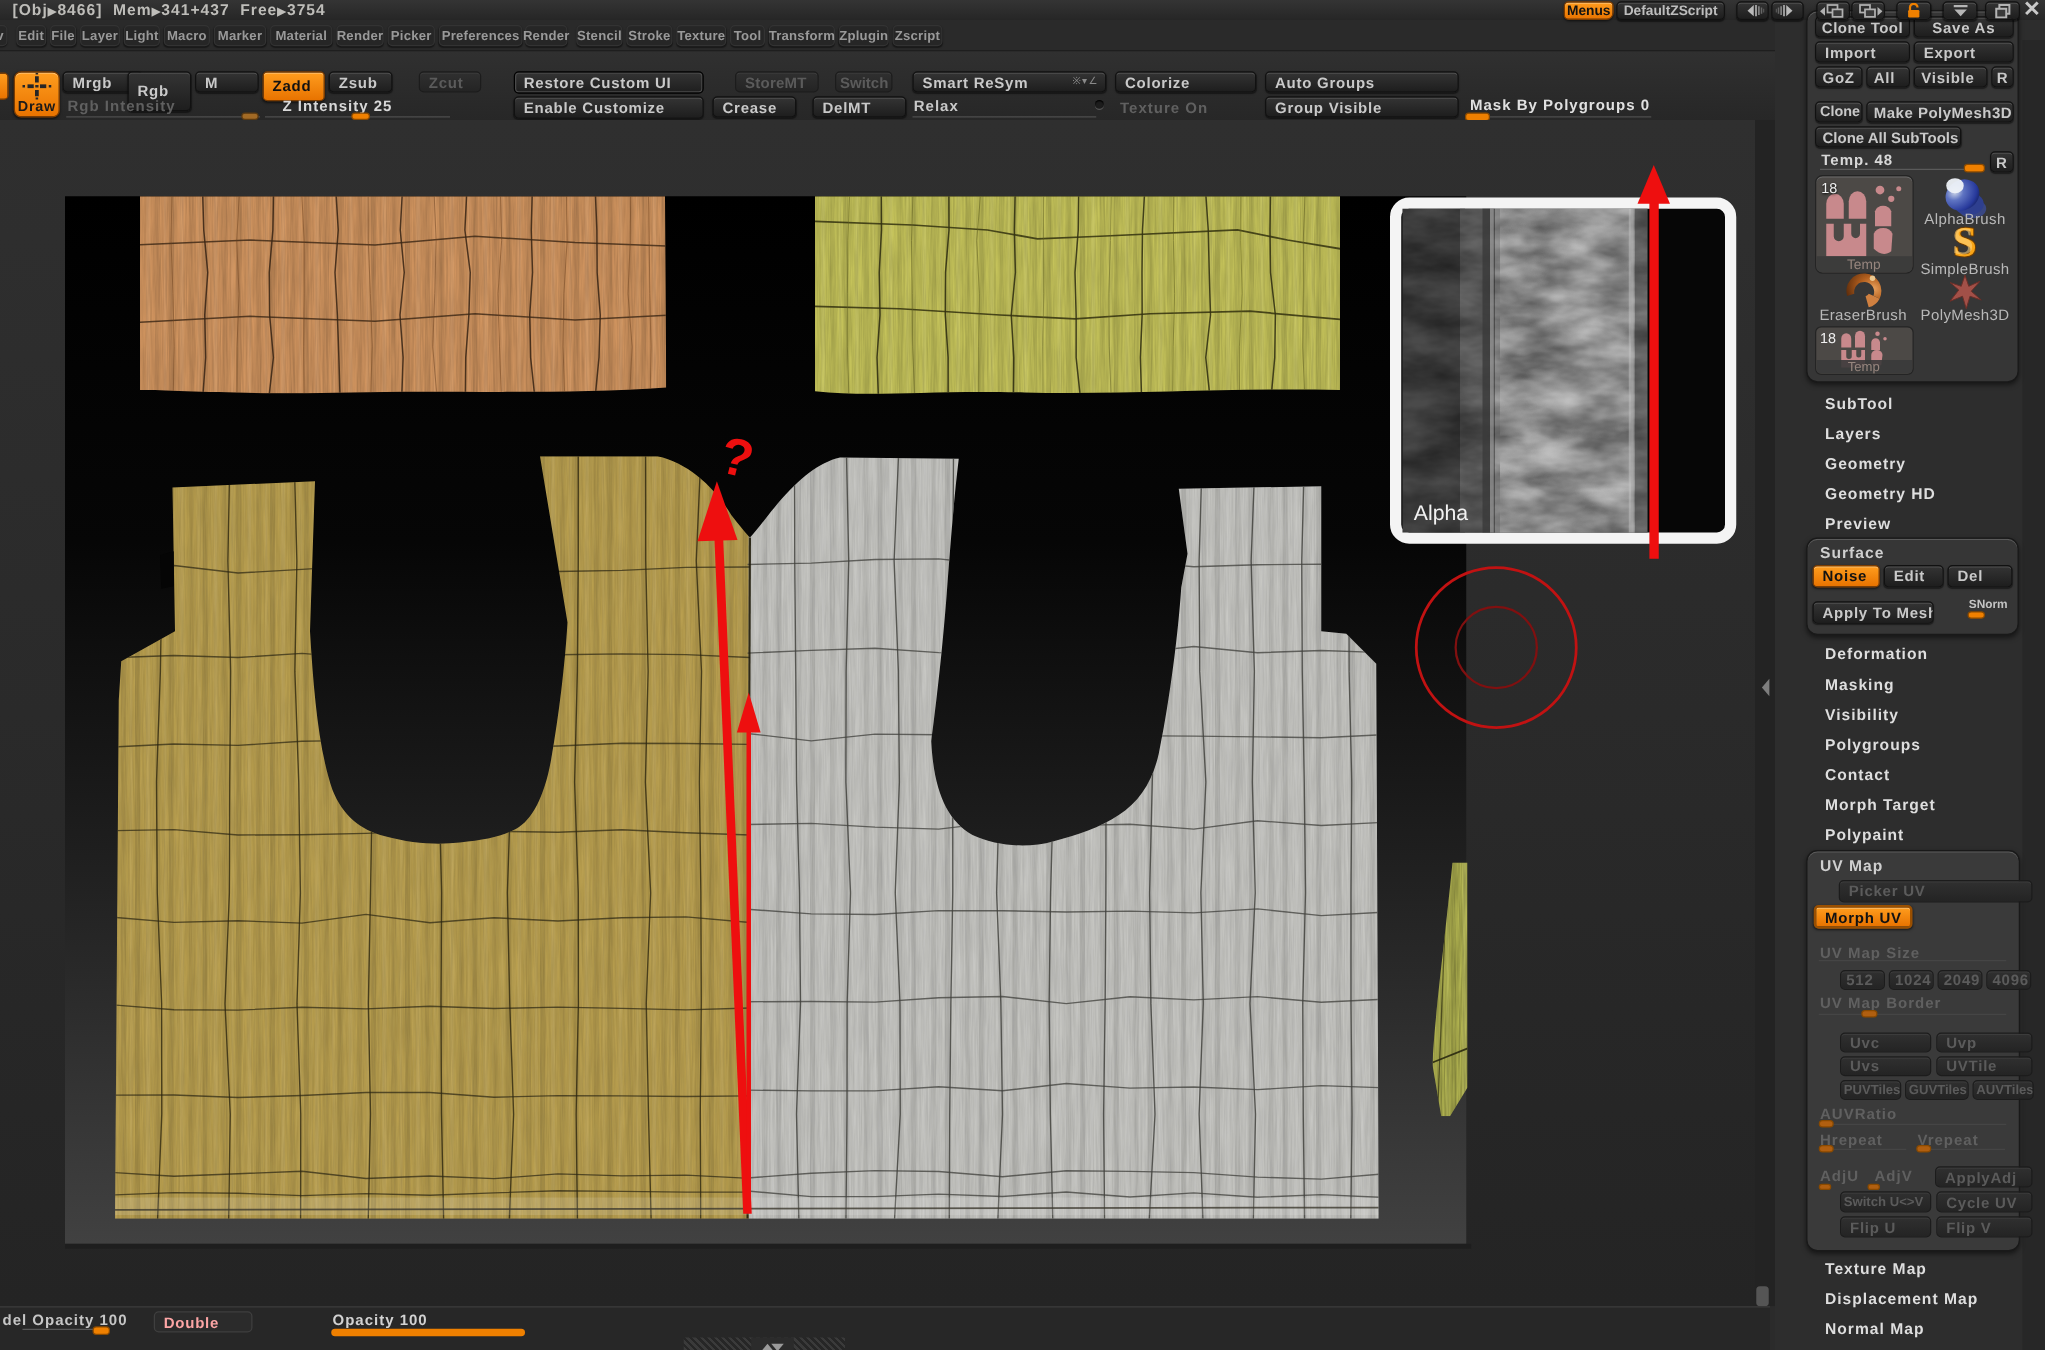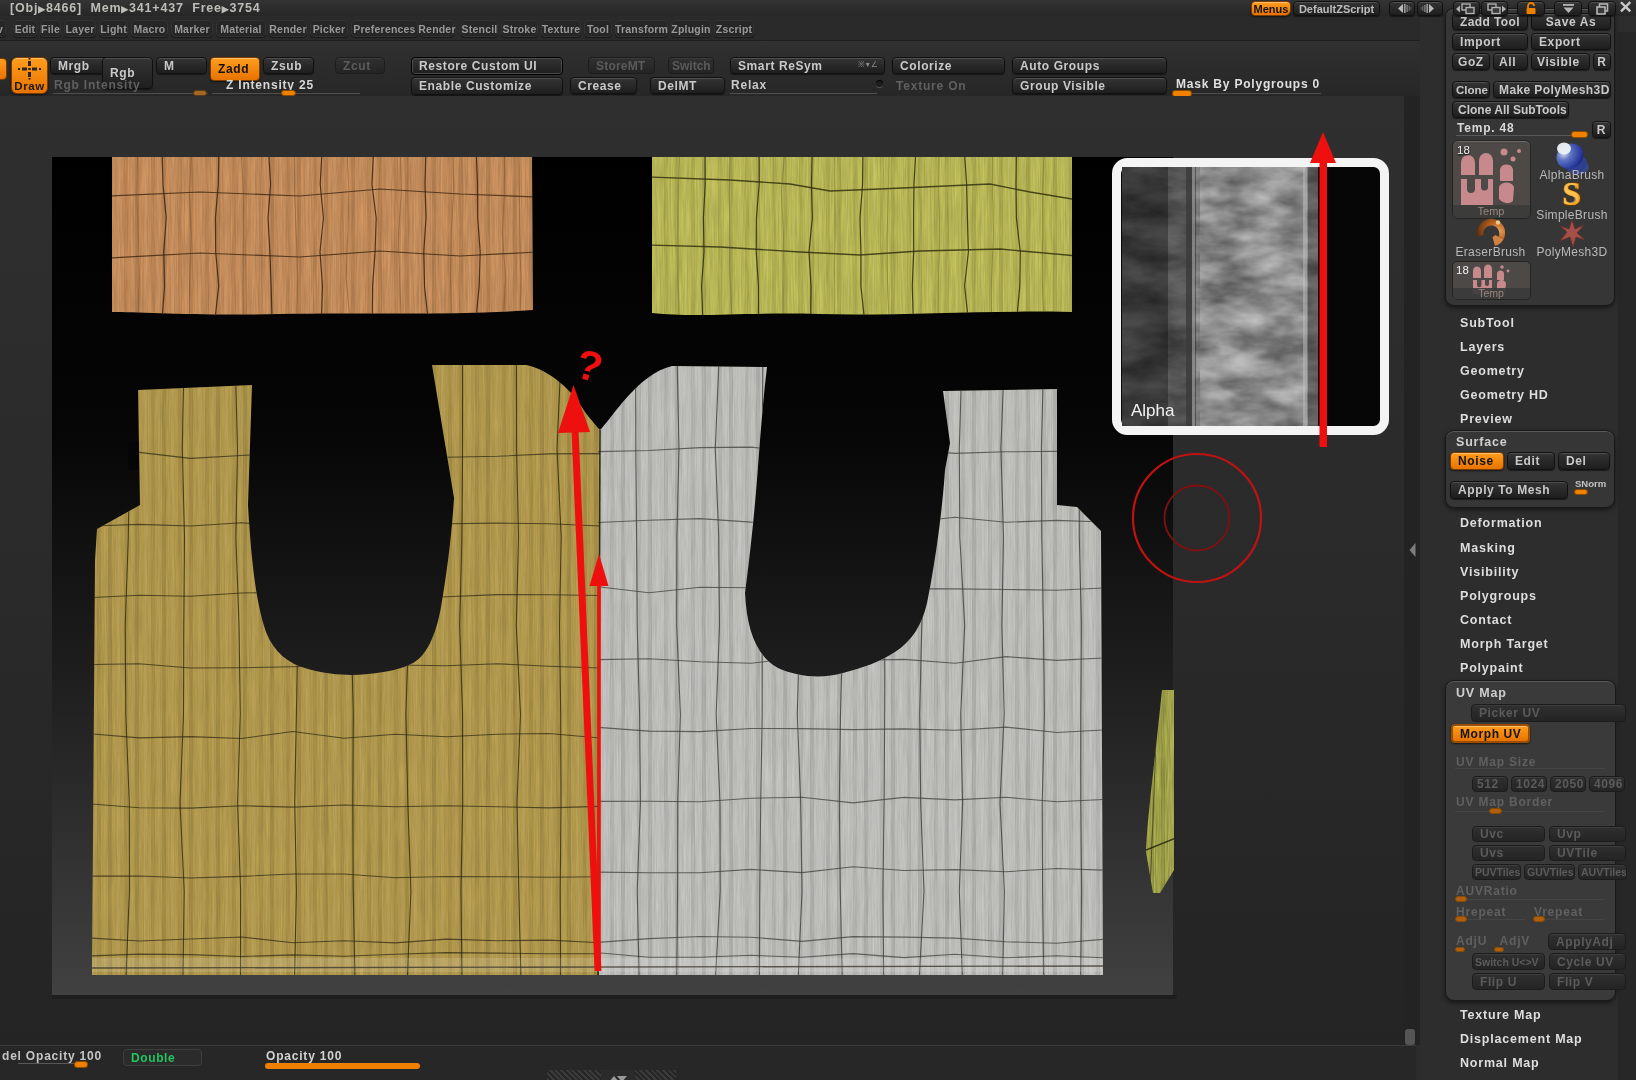--- a/index.html
+++ b/index.html
@@ -384,21 +384,21 @@
 <text x="578" y="379" fill="#ee0f0f" font-family="Liberation Sans, sans-serif" font-size="42" font-weight="bold" transform="rotate(14 585 360)">?</text>
 <rect x="1404" y="96" width="16" height="949" fill="#232323"></rect>
 <polygon points="1409.5,550 1415.5,543 1415.5,557" fill="#7e7e7e"></polygon>
 <rect x="1405" y="1029" width="10" height="16" rx="3" fill="#555"></rect>
 </svg>
 
   <div class="abs" id="tray" style="left:1420px;top:16px;width:216px;height:1064px;background:#2d2d2d;"></div>
   <div class="abs" style="left:1618px;top:32px;width:18px;height:1048px;background:#272727;"></div>
 
   <div class="panelbox" style="left:1445px;top:8px;width:168px;height:296px;"></div>
-  <div class="btn ctr" style="left:1452px;top:13px;width:76px;height:17px;letter-spacing:0.4px;">Zadd Tool</div>
+  <div class="btn ctr" style="left:1452px;top:13px;width:76px;height:17px;letter-spacing:0.4px;">Clone Tool</div>
   <div class="btn ctr" style="left:1531px;top:13px;width:80px;height:17px;">Save As</div>
   <div class="btn" style="left:1452px;top:33px;width:76px;height:17px;">Import</div>
   <div class="btn" style="left:1531px;top:33px;width:80px;height:17px;">Export</div>
   <div class="btn" style="left:1452px;top:53px;width:38px;height:17px;padding-left:5px;">GoZ</div>
   <div class="btn" style="left:1493px;top:53px;width:35px;height:17px;padding-left:5px;">All</div>
   <div class="btn" style="left:1531px;top:53px;width:59px;height:17px;padding-left:5px;">Visible</div>
   <div class="btn ctr" style="left:1593px;top:53px;width:18px;height:17px;">R</div>
   <div class="btn" style="left:1452px;top:81px;width:38px;height:17px;padding-left:3px;letter-spacing:0;font-size:11.5px;">Clone</div>
   <div class="btn" style="left:1493px;top:81px;width:118px;height:17px;padding-left:5px;letter-spacing:0.4px;">Make PolyMesh3D</div>
   <div class="btn" style="left:1452px;top:101px;width:117px;height:17px;padding-left:5px;letter-spacing:0;">Clone All SubTools</div>
@@ -496,41 +496,41 @@
   <div class="hdr" style="left:1460px;top:340px;">Layers</div>
   <div class="hdr" style="left:1460px;top:364px;">Geometry</div>
   <div class="hdr" style="left:1460px;top:388px;">Geometry HD</div>
   <div class="hdr" style="left:1460px;top:412px;">Preview</div>
 
   <div class="panelbox" style="left:1445px;top:430px;width:168px;height:76px;"></div>
   <div class="hdr" style="left:1456px;top:435px;color:#cfcfcf;">Surface</div>
   <div class="btn orange" style="left:1450px;top:452px;width:54px;height:18px;">Noise</div>
   <div class="btn" style="left:1507px;top:452px;width:48px;height:18px;">Edit</div>
   <div class="btn" style="left:1558px;top:452px;width:52px;height:18px;">Del</div>
-  <div class="btn" style="left:1450px;top:481px;width:118px;height:18px;">Apply To Mesh</div>
+  <div class="btn" style="left:1450px;top:481px;width:97px;height:18px;">Apply To Mesh</div>
   <div class="abs" style="left:1575px;top:478px;color:#c4c4c4;font-weight:bold;font-size:9.5px;">SNorm</div>
   <div class="handle" style="left:1574px;top:489px;width:14px;height:6px;"></div>
 
   <div class="hdr" style="left:1460px;top:516px;">Deformation</div>
   <div class="hdr" style="left:1460px;top:541px;">Masking</div>
   <div class="hdr" style="left:1460px;top:565px;">Visibility</div>
   <div class="hdr" style="left:1460px;top:589px;">Polygroups</div>
   <div class="hdr" style="left:1460px;top:613px;">Contact</div>
   <div class="hdr" style="left:1460px;top:637px;">Morph Target</div>
   <div class="hdr" style="left:1460px;top:661px;">Polypaint</div>
 
   <div class="panelbox" style="left:1445px;top:680px;width:169px;height:319px;background:#3a3a3a;"></div>
   <div class="hdr" style="left:1456px;top:686px;color:#cfcfcf;">UV Map</div>
   <div class="btn dis" style="left:1453px;top:704px;width:155px;height:18px;">Picker UV</div>
   <div class="btn orange" style="left:1451px;top:724px;width:79px;height:19px;border:2px solid #9a4f00;">Morph UV</div>
   <div class="glab" style="left:1456px;top:755px;">UV Map Size</div>
   <div class="track" style="left:1455px;top:768px;width:150px;background:#454545;"></div>
   <div class="btn dis" style="left:1454px;top:776px;width:36px;height:16px;padding-left:4px;">512</div>
   <div class="btn dis" style="left:1493px;top:776px;width:36px;height:16px;padding-left:4px;">1024</div>
-  <div class="btn dis" style="left:1532px;top:776px;width:36px;height:16px;padding-left:4px;">2050</div>
+  <div class="btn dis" style="left:1532px;top:776px;width:36px;height:16px;padding-left:4px;">2049</div>
   <div class="btn dis" style="left:1571px;top:776px;width:36px;height:16px;padding-left:4px;">4096</div>
   <div class="glab" style="left:1456px;top:795px;">UV Map Border</div>
   <div class="track" style="left:1455px;top:811px;width:150px;background:#454545;"></div>
   <div class="handle" style="left:1489px;top:808px;width:13px;height:6px;background:#b05f10;"></div>
   <div class="btn dis" style="left:1454px;top:826px;width:73px;height:16px;">Uvc</div>
   <div class="btn dis" style="left:1531px;top:826px;width:77px;height:16px;">Uvp</div>
   <div class="btn dis" style="left:1454px;top:845px;width:73px;height:16px;">Uvs</div>
   <div class="btn dis" style="left:1531px;top:845px;width:77px;height:16px;">UVTile</div>
   <div class="btn dis" style="left:1454px;top:864px;width:49px;height:16px;padding-left:2px;letter-spacing:0;font-size:10.5px;">PUVTiles</div>
   <div class="btn dis" style="left:1506px;top:864px;width:51px;height:16px;padding-left:2px;letter-spacing:0;font-size:10.5px;">GUVTiles</div>
@@ -554,21 +554,21 @@
   <div class="btn dis" style="left:1531px;top:973px;width:77px;height:17px;">Flip V</div>
 
   <div class="hdr" style="left:1460px;top:1008px;">Texture Map</div>
   <div class="hdr" style="left:1460px;top:1032px;">Displacement Map</div>
   <div class="hdr" style="left:1460px;top:1056px;">Normal Map</div>
 
   <div class="abs" id="bottombar" style="left:0;top:1045px;width:1416px;height:35px;background:#272727;border-top:1px solid #3c3c3c;box-sizing:border-box;"></div>
   <div class="wlab" style="left:2px;top:1049px;color:#c6c6c6;">del Opacity 100</div>
   <div class="track" style="left:18px;top:1063px;width:70px;background:#585858;"></div>
   <div class="handle" style="left:74px;top:1061px;width:14px;height:7px;"></div>
-  <div class="btn" style="left:123px;top:1049px;width:79px;height:17px;background:#2b2b2b;border-color:#3f3f3f;box-shadow:none;color:#22c55e;">Double</div>
+  <div class="btn" style="left:123px;top:1049px;width:79px;height:17px;background:#2b2b2b;border-color:#3f3f3f;box-shadow:none;color:#fca5a5;">Double</div>
   <div class="wlab" style="left:266px;top:1049px;color:#d2d2d2;">Opacity 100</div>
   <div class="abs" style="left:265px;top:1063px;width:155px;height:6px;background:#ef8000;border-radius:3px;"></div>
 
   <div class="abs" style="left:547px;top:1070px;width:129px;height:10px;background:repeating-linear-gradient(45deg,#3a3a3a 0 2px,#262626 2px 4px);"></div>
   <div class="abs" style="left:601px;top:1070px;width:34px;height:10px;background:#2b2b2b;">
     <svg width="34" height="10" viewBox="0 0 34 10">
         <polygon points="8,8 13,2 18,8" fill="#9a9a9a"></polygon>
         <polygon points="16,2 21,8 26,2" fill="#9a9a9a"></polygon>
       </svg>
   </div>

